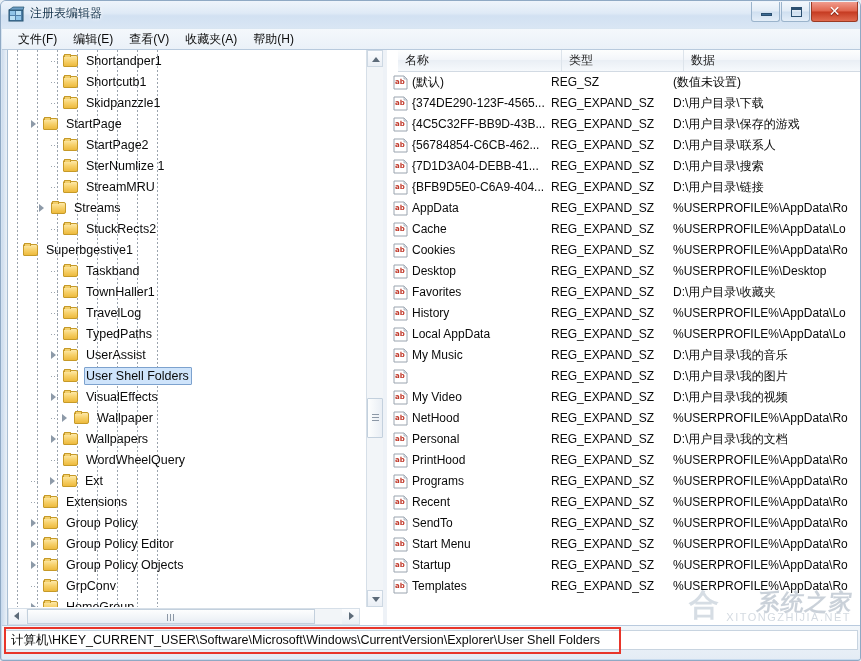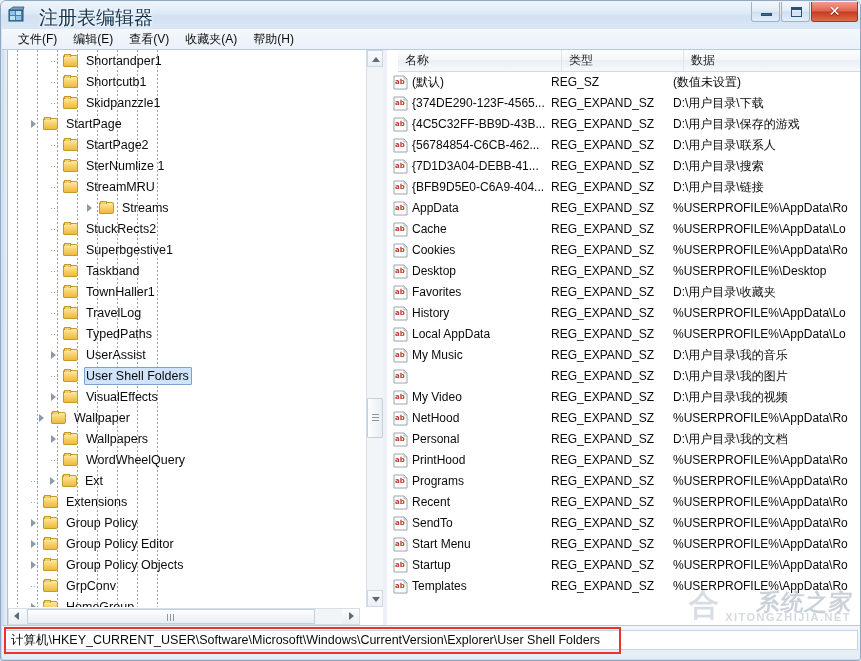--- a/index.html
+++ b/index.html
@@ -42,22 +42,22 @@
     height: 27px;
     background: linear-gradient(to bottom, #eef4fb 0%, #dfeaf6 45%, #d2e1f2 55%, #d9e6f4 100%);
   }
   .title-icon {
     position: absolute;
     left: 7px; top: 5px;
     width: 17px; height: 17px;
   }
   .title-text {
     position: absolute;
-    left: 38px; top: 4px;
-    font-size: 19px;
+    left: 29px; top: 4px;
+    font-size: 12px;
     color: #14334d;
     text-shadow: 0 0 3px #ffffff, 0 0 5px #ffffff;
     white-space: nowrap;
   }
   .winbtns {
     position: absolute;
     right: 4px; top: 1px;
     height: 22px;
     display: flex;
     align-items: flex-start;
@@ -455,21 +455,21 @@
     color: #7d8fa3;
     font-family: "DejaVu Sans", sans-serif;
     letter-spacing: 1px;
     white-space: nowrap;
     transform: skewX(-8deg);
   }
   .wm-en {
     position: absolute;
     right: 6px; top: 26px;
     font-size: 11px;
-    font-weight: bold;
+    font-weight: normal;
     color: #93a3b4;
     letter-spacing: 1.5px;
     white-space: nowrap;
   }
   .wm-logo {
     position: absolute;
     left: 2px; top: 0px;
     font-size: 30px;
     font-weight: bold;
     color: #9aacbe;
@@ -583,31 +583,31 @@
               <div class="tnode" style="padding-left: 40px;">
                 <span class="exp"></span>
                 <span class="folder"></span>
                 <span class="tlabel">SterNumlize 1</span>
               </div>
               <div class="tnode" style="padding-left: 40px;">
                 <span class="exp"></span>
                 <span class="folder"></span>
                 <span class="tlabel">StreamMRU</span>
               </div>
-              <div class="tnode" style="padding-left: 28px; margin-left: 48px;">
+              <div class="tnode" style="padding-left: 28px;">
                 <span class="exp has"></span>
                 <span class="folder"></span>
                 <span class="tlabel">Streams</span>
               </div>
               <div class="tnode" style="padding-left: 40px;">
                 <span class="exp"></span>
                 <span class="folder"></span>
                 <span class="tlabel">StuckRects2</span>
               </div>
-              <div class="tnode" style="padding-left: 40px;">
+              <div class="tnode" style="">
                 <span class="exp"></span>
                 <span class="folder"></span>
                 <span class="tlabel">Superbgestive1</span>
               </div>
               <div class="tnode" style="padding-left: 40px;">
                 <span class="exp"></span>
                 <span class="folder"></span>
                 <span class="tlabel">Taskband</span>
               </div>
               <div class="tnode" style="padding-left: 40px;">
@@ -633,21 +633,21 @@
               <div class="tnode selected" style="padding-left: 40px;">
                 <span class="exp"></span>
                 <span class="folder"></span>
                 <span class="tlabel">User Shell Folders</span>
               </div>
               <div class="tnode" style="padding-left: 40px;">
                 <span class="exp has"></span>
                 <span class="folder"></span>
                 <span class="tlabel">VisualEffects</span>
               </div>
-              <div class="tnode" style="padding-left: 28px;">
+              <div class="tnode" style="padding-left: 40px; margin-left: 11px;">
                 <span class="exp has"></span>
                 <span class="folder"></span>
                 <span class="tlabel">Wallpaper</span>
               </div>
               <div class="tnode" style="padding-left: 40px;">
                 <span class="exp has"></span>
                 <span class="folder"></span>
                 <span class="tlabel">Wallpapers</span>
               </div>
               <div class="tnode" style="padding-left: 40px;">

